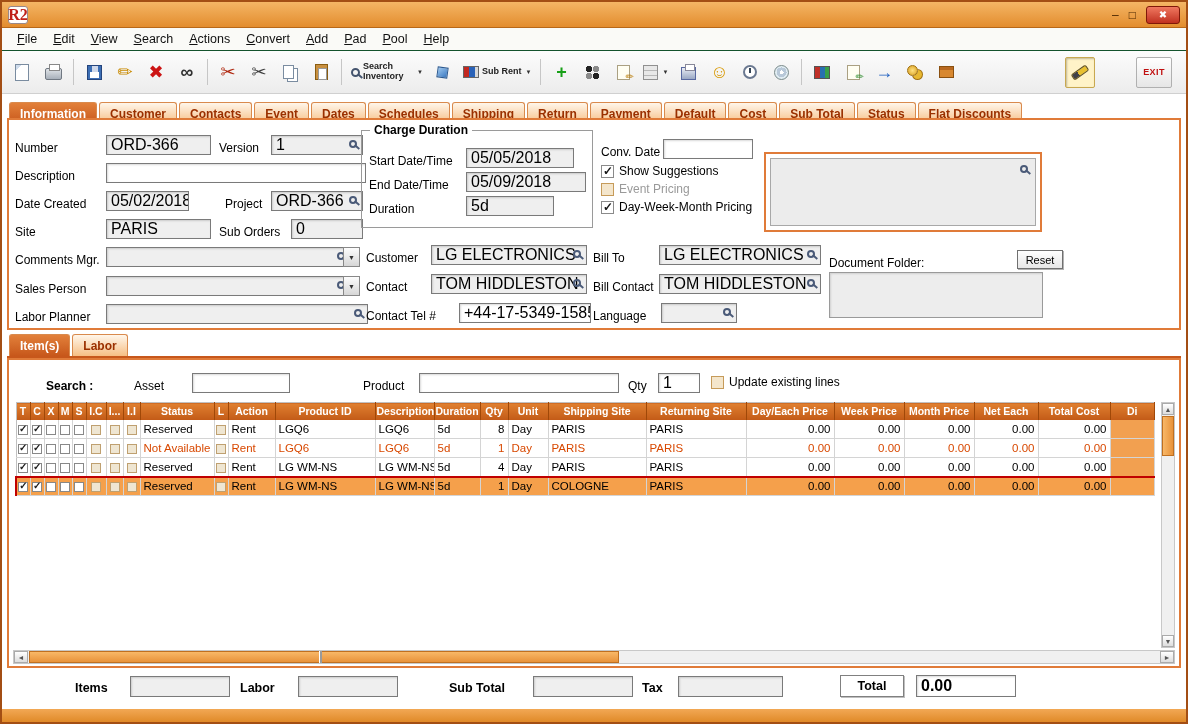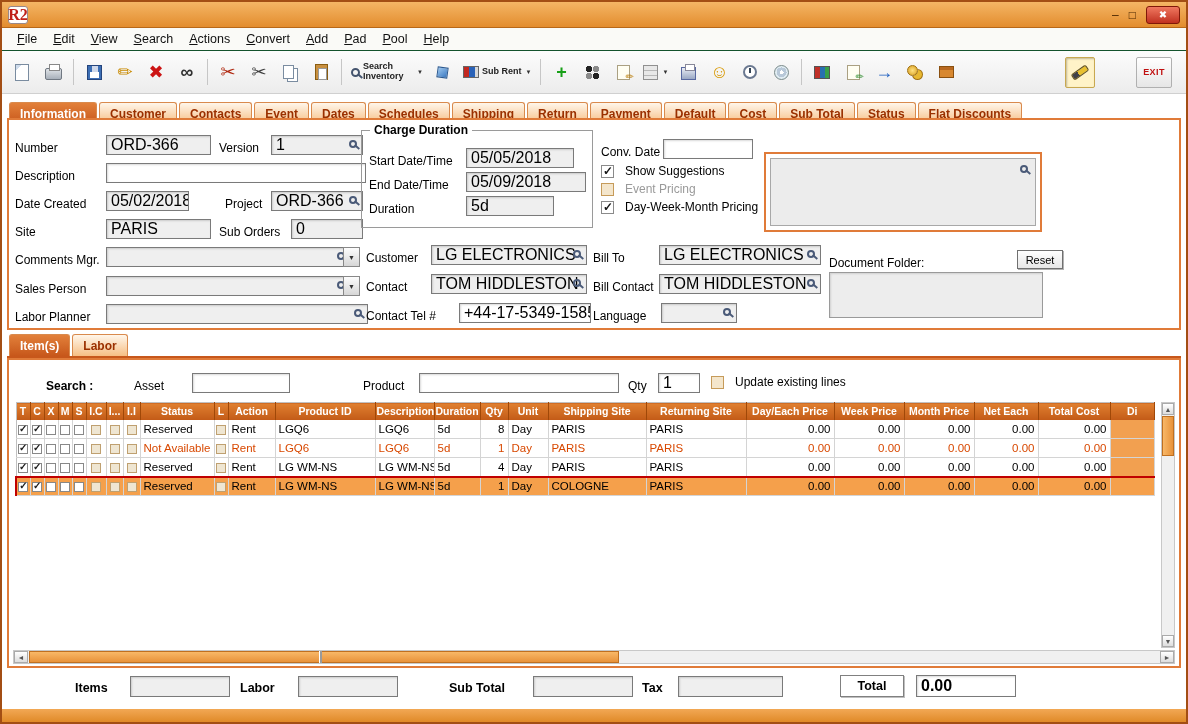--- a/index.html
+++ b/index.html
@@ -98,21 +98,21 @@
     display:flex;align-items:center;overflow:hidden;white-space:nowrap;margin-left:8px;}
   .fld.white{background:#fff;}
   .fld.withmag{padding-right:17px;}
   .fld .mag{position:absolute;right:5px;top:4px;}
   .mag{display:inline-block;width:8px;height:8px;border:2px solid #4A5A78;border-radius:50%;position:relative;}
   .mag::after{content:"";position:absolute;width:6px;height:2px;background:#4A5A78;right:-5px;bottom:-2px;transform:rotate(40deg);}
   .dbtn{position:absolute;width:17px;height:20px;background:linear-gradient(#FDFDFD,#D6D6D6);
     border:1px solid #888;font-size:7px;color:#333;display:flex;align-items:center;justify-content:center;}
   .groupbox{position:absolute;border:1px solid #9A9A9A;}
   .gb-title{position:absolute;left:8px;top:-8px;background:#fff;padding:0 4px;font-weight:bold;font-size:12px;white-space:nowrap;}
-  .chkrow{position:absolute;display:flex;align-items:center;gap:11px;font-size:12px;white-space:nowrap;}
+  .chkrow{position:absolute;display:flex;align-items:center;gap:5px;font-size:12px;white-space:nowrap;}
   .cb13{width:13px;height:13px;background:#fff;border:1px solid #8A8A8A;position:relative;flex:none;}
   .cb13.checked::after{content:"✓";position:absolute;left:1px;top:-2px;font-weight:bold;font-size:12px;color:#151515;}
   .cb13.dis{background:#F4E6CC;border-color:#C69B5A;}
   #comments-tabs{position:absolute;left:757px;top:11px;height:21px;display:flex;align-items:flex-end;}
   .cbox{position:absolute;left:755px;top:32px;width:278px;height:80px;border:2px solid #E07B39;background:#fff;padding:4px;}
   .ctext{width:100%;height:100%;background:#ECECEC;border:1px solid #A8A8A8;position:relative;}
   .ctext .mag{position:absolute;right:7px;top:6px;}
   .btn{position:absolute;background:linear-gradient(#fff,#E6E6E6);border:1px solid #707070;
     box-shadow:1px 1px 0 rgba(0,0,0,.3);font-size:11px;display:flex;align-items:center;justify-content:center;}
   .docbox{position:absolute;background:#EDEDED;border:1px solid #9A9A9A;box-shadow:inset 1px 1px 2px rgba(0,0,0,.12);}

